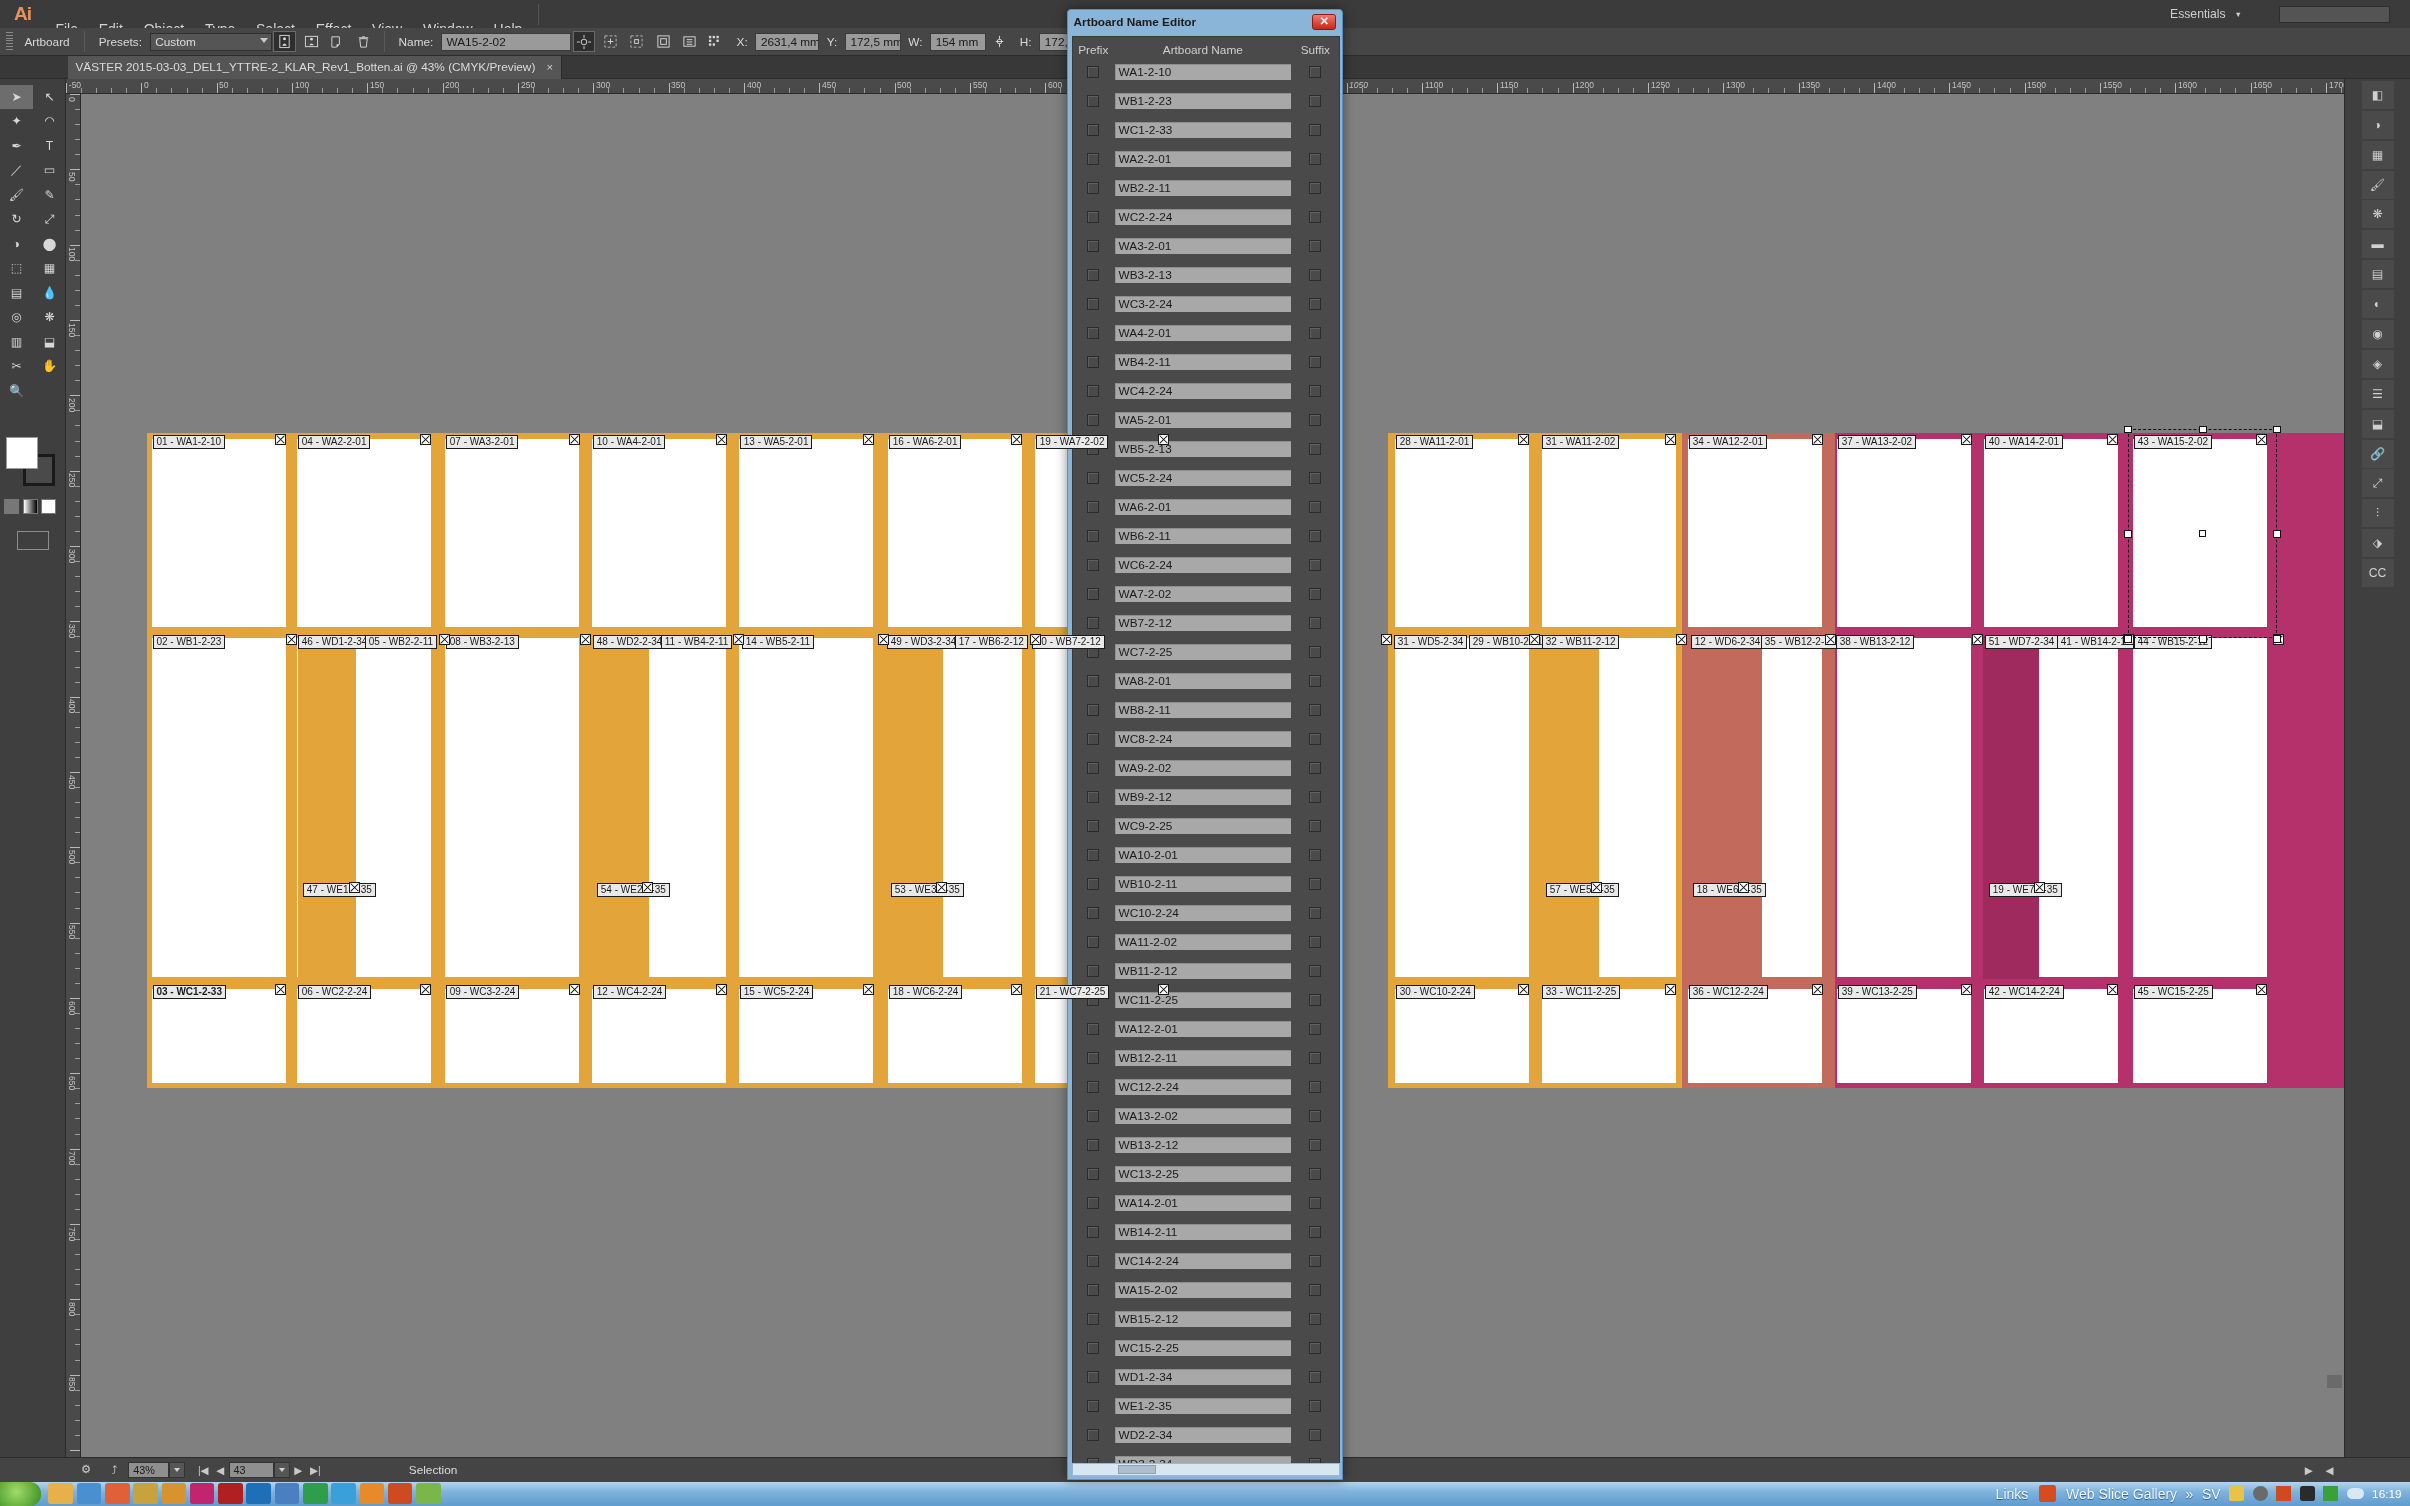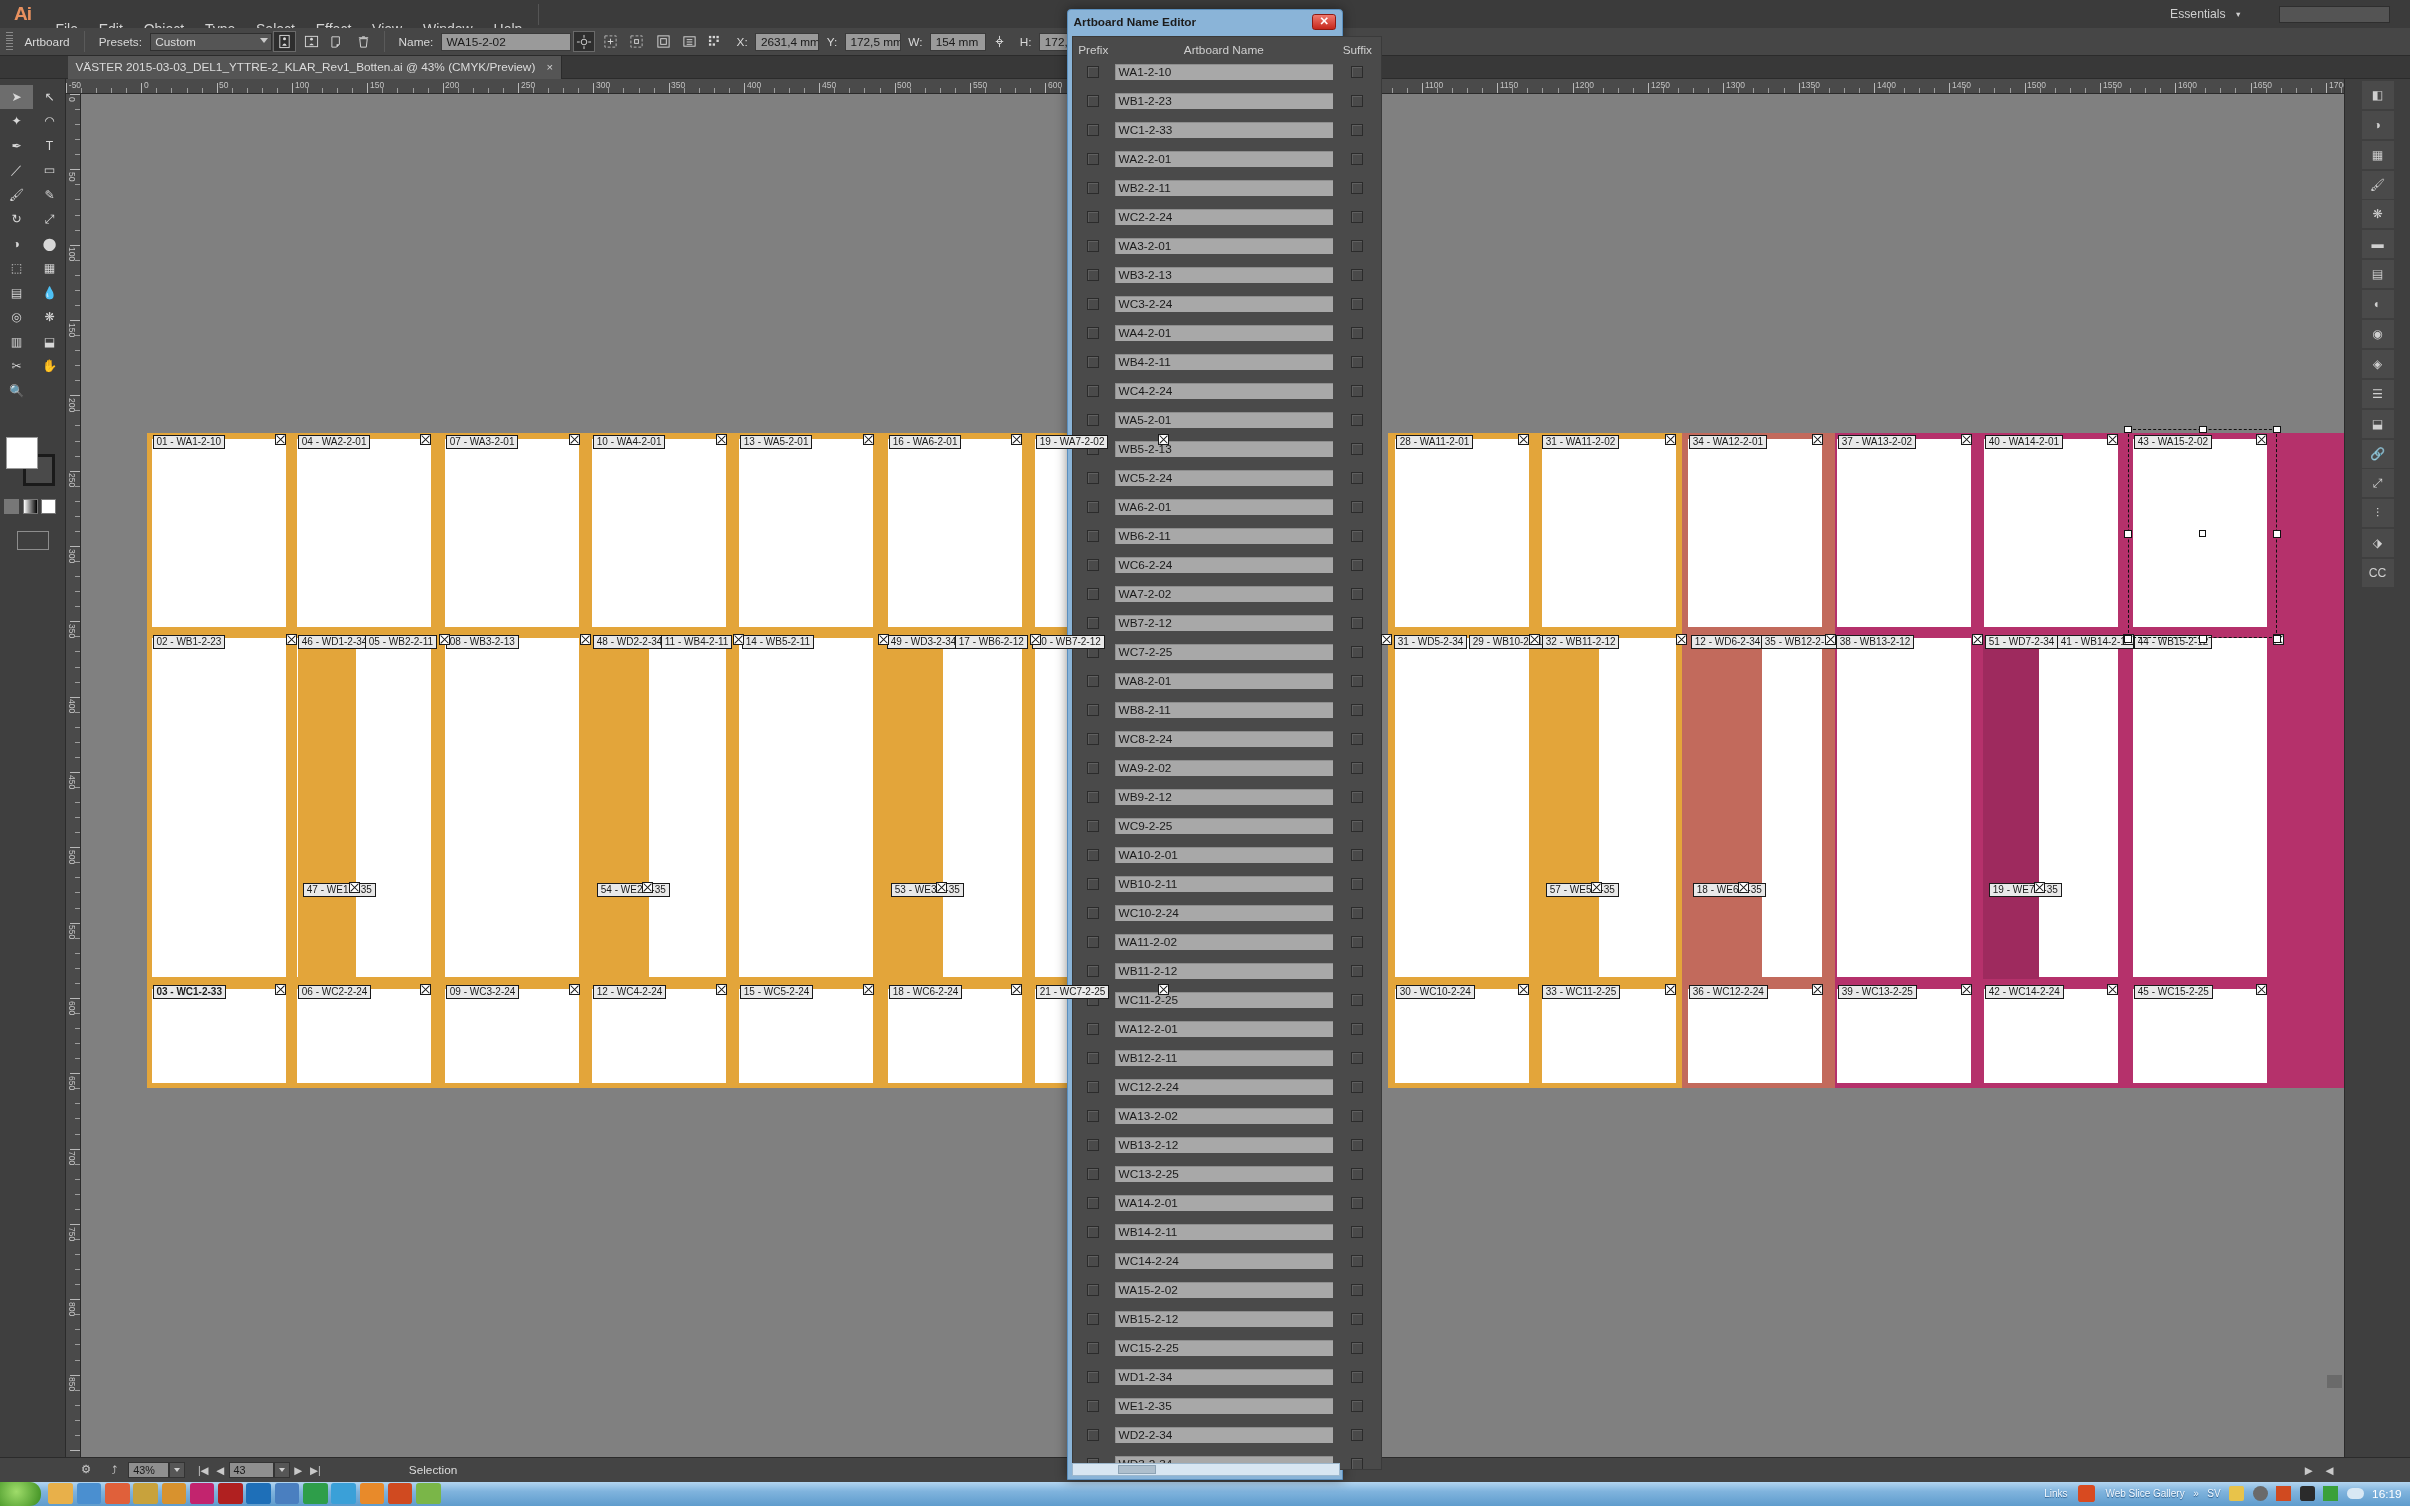--- a/index.html
+++ b/index.html
@@ -113,34 +113,34 @@
   #sb-mode { color:#dcdcdc; font-size:11.8px; }
 
   
   #taskbar { position:absolute; left:0; bottom:0; width:2411px; height:24.5px;
     background:linear-gradient(to bottom,#b3d5f0,#7fb3dd 40%,#5f9ccd); display:flex;
     align-items:center; }
   #startbtn { width:41px;height:24.5px;border-radius:0 11.3px 11.3px 0;
     background:radial-gradient(circle at 40% 40%,#9fdc6a,#3a8c1e); margin-right:5.6px;}
   .tb-ico { width:24.5px;height:21px;margin:0 1.9px;border-radius:2.8px; }
   #tb-right { margin-left:auto; display:flex; align-items:center; padding-right:9.4px; gap:8.5px; }
-  .tb-text { color:#f2f8ff; font-size:10px; text-shadow:0 0.9px 0.9px #2b5c8a; }
+  .tb-text { color:#f2f8ff; font-size:14px; text-shadow:0 0.9px 0.9px #2b5c8a; }
   #tb-clock { color:#ffffff; font-size:11.8px; }
 
   
   #dialog { position:absolute; left:1067px; top:9.4px; width:276px; height:1471px;
     background:#8ab4d8; border:0.9px solid #5b8fbe; border-radius:3.8px 3.8px 0 0;
     box-shadow:0 0 11.3px rgba(0,0,0,.45); }
   #dlg-title { height:22.6px; display:flex; align-items:center; padding:0 5.6px; }
   #dlg-title-text { color:#1c1c1c; font-size:11.8px; font-weight:bold; }
   #dlg-close { margin-left:auto; width:24.5px; height:16px; border-radius:2.8px;
     background:linear-gradient(to bottom,#f07a6e,#c5271b); border:0.9px solid #8e1a12;
     color:#fff; font-size:11.3px; display:flex; align-items:center; justify-content:center;
     font-weight:bold; }
-  #dlg-body { position:absolute; left:3.8px; top:25.4px; width:310px; height:1434px;
+  #dlg-body { position:absolute; left:3.8px; top:25.4px; width:268px; height:1434px;
     background:#4a4a4a; border:0.9px solid #3a3a3a; overflow:hidden; }
   #dlg-head { display:flex; height:21px; align-items:center; color:#cfcfcf; font-size:11.8px;
     padding-top:5.6px; }
   #dlg-head .h-prefix { width:41px; text-align:center; }
   #dlg-head .h-name   { flex:1; text-align:center; }
   #dlg-head .h-suffix { width:47px; text-align:center; }
   .dlg-row { display:flex; align-items:center; height:29px; }
   .chk { width:12.2px; height:12.2px; background:#4a4a4a; border:0.9px solid #2b2b2b;
     box-shadow:inset 0.9px 0.9px 0 #606060; }
   .chk-wrap { width:41px; display:flex; justify-content:center; }

